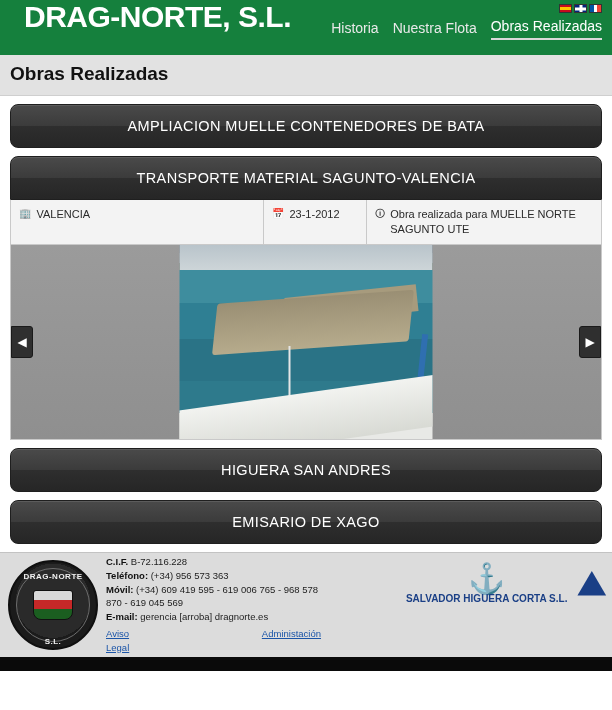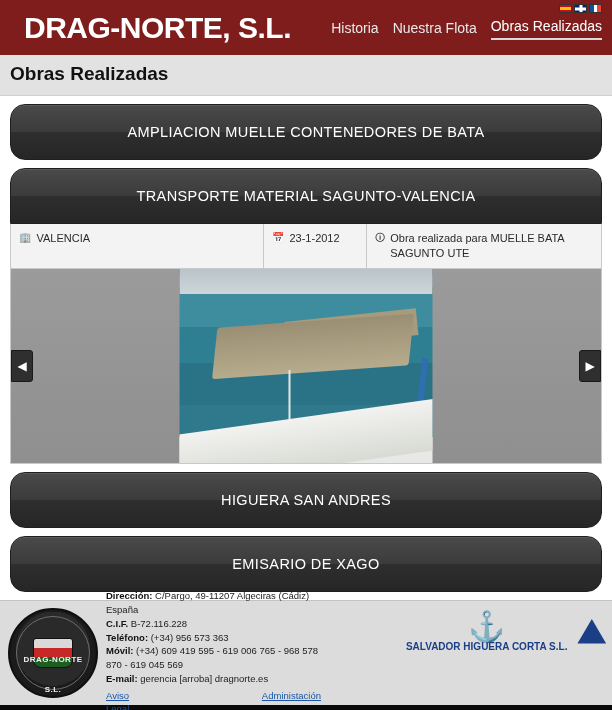--- a/index.html
+++ b/index.html
@@ -12,24 +12,24 @@
     width: 612px;
     height: 710px;
     position: relative;
     background: #ffffff;
     overflow: hidden;
   }
 
   
   .header {
     height: 55px;
-    background: #7f1d1d;
+    background: #15803d;
     position: relative;
     display: flex;
-    align-items: center;
+    align-items: flex-start;
     padding: 0 10px;
   }
   .brand {
     color: #ffffff;
     font-size: 30px;
     font-weight: bold;
     letter-spacing: -0.5px;
     white-space: nowrap;
     margin-left: 14px;
     font-family: "Liberation Sans", sans-serif;
@@ -97,23 +97,23 @@
     font-weight: bold;
     color: #111;
   }
 
   
   .content {
     background: #ffffff;
     padding: 8px 10px 0 10px;
   }
   .accordion-item {
-    height: 56px;
+    height: 44px;
     margin-bottom: 8px;
-    border-radius: 15px;
+    border-radius: 8px;
     background: linear-gradient(to bottom, #4a4a4a 0%, #3b3b3b 50%, #2e2e2e 51%, #262626 100%);
     border: 1px solid #1f1f1f;
     color: #ffffff;
     display: flex;
     align-items: center;
     justify-content: center;
     font-size: 14.5px;
     letter-spacing: 0.4px;
     cursor: pointer;
     box-shadow: inset 0 1px 0 rgba(255,255,255,0.10);
@@ -273,21 +273,20 @@
   }
   .logo-badge .top-text,
   .logo-badge .bot-text {
     position: absolute;
     left: 0; right: 0;
     text-align: center;
     color: #f0f0f0;
     font-size: 8px;
     font-weight: bold;
     letter-spacing: 0.5px;
-    margin-top: 35px;
   }
   .logo-badge .top-text { top: 10px; }
   .logo-badge .bot-text { bottom: 2px; }
   .logo-badge .shield {
     width: 40px; height: 30px;
     background: linear-gradient(to bottom,#d9d9d9 0 33%,#c62828 33% 66%,#1b5e20 66% 100%);
     border: 1px solid #111;
     border-radius: 3px 3px 8px 8px;
   }
   .f-info {
@@ -366,21 +365,21 @@
       <div class="meta-cell meta-loc">
         <span class="meta-ico">🏢</span>
         <span>VALENCIA</span>
       </div>
       <div class="meta-cell meta-date">
         <span class="meta-ico">📅</span>
         <span>23-1-2012</span>
       </div>
       <div class="meta-cell meta-owner">
         <span class="meta-ico">🛈</span>
-        <span>Obra realizada para MUELLE BATA SAGUNTO UTE</span>
+        <span>Obra realizada para MUELLE NORTE SAGUNTO UTE</span>
       </div>
     </div>
 
     <div class="gallery">
       <div class="photo">
         <div class="sky"></div>
         <div class="cranes"></div>
         <div class="spit2"></div>
         <div class="spit"></div>
         <div class="pole"></div>
@@ -398,24 +397,20 @@
   <div class="footer">
     <div class="logo-badge">
       <div class="ring"></div>
       <div class="top-text">DRAG-NORTE</div>
       <div class="shield"></div>
       <div class="bot-text">S.L.</div>
     </div>
 
     <div class="f-info">
       <div>
-        <b>Dirección:</b>
-        <span>C/Pargo, 49-11207 Algeciras (Cádiz) España</span>
-      </div>
-      <div>
         <b>C.I.F.</b>
         <span>B-72.116.228</span>
       </div>
       <div>
         <b>Teléfono:</b>
         <span>(+34) 956 573 363</span>
       </div>
       <div>
         <b>Móvil:</b>
         <span>(+34) 609 419 595 - 619 006 765 - 968 578 870 - 619 045 569</span>

